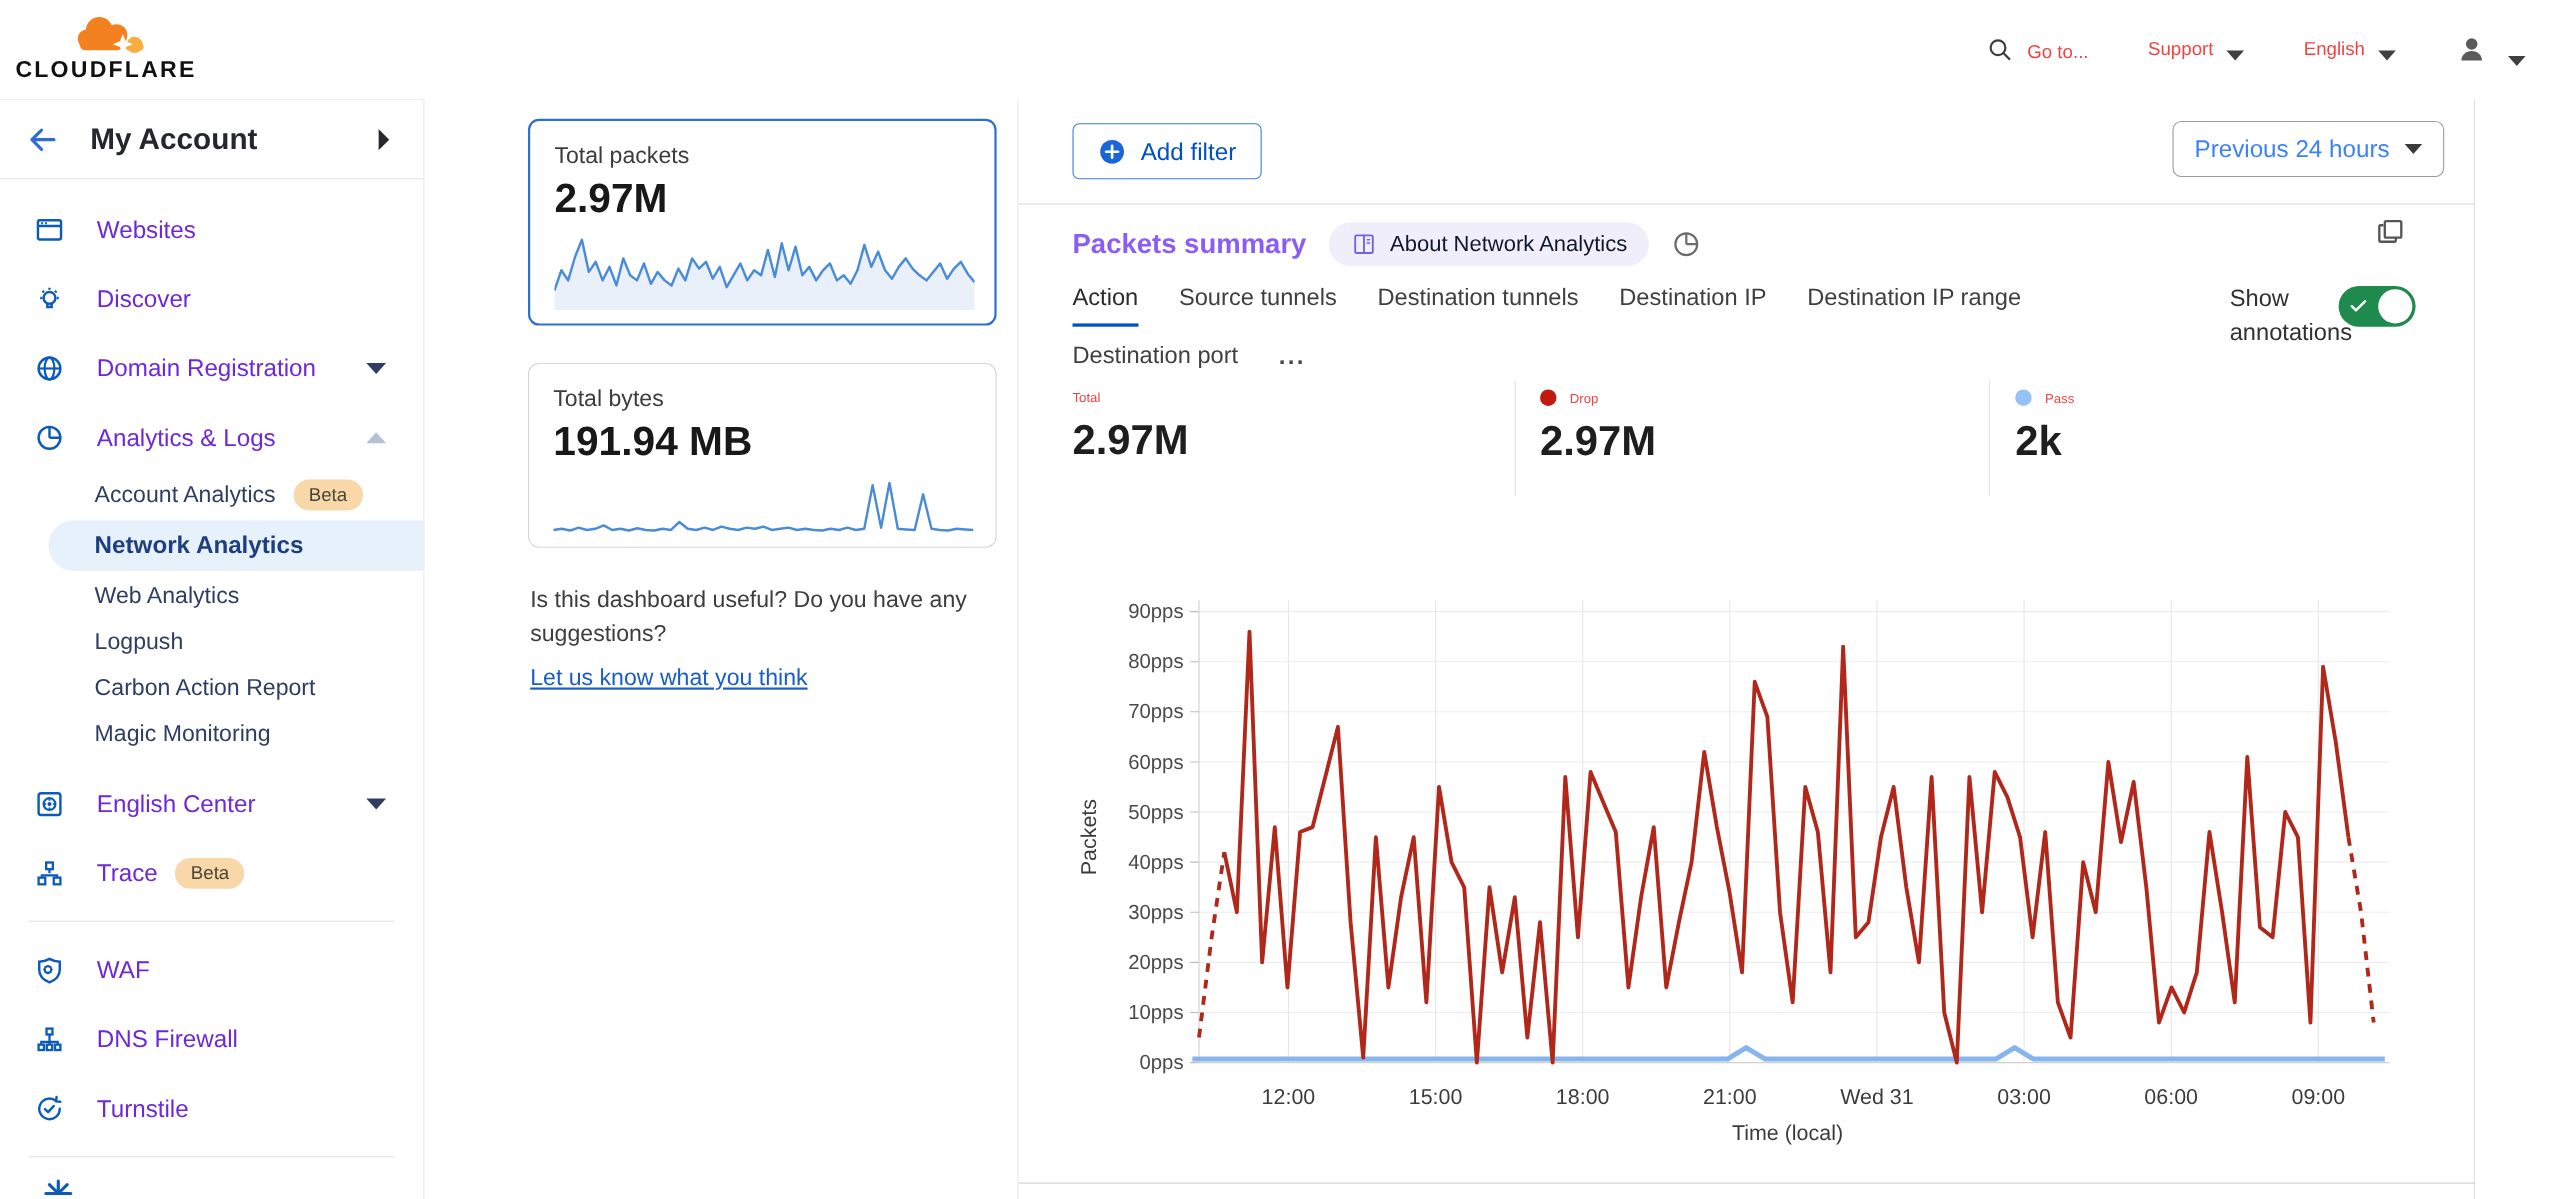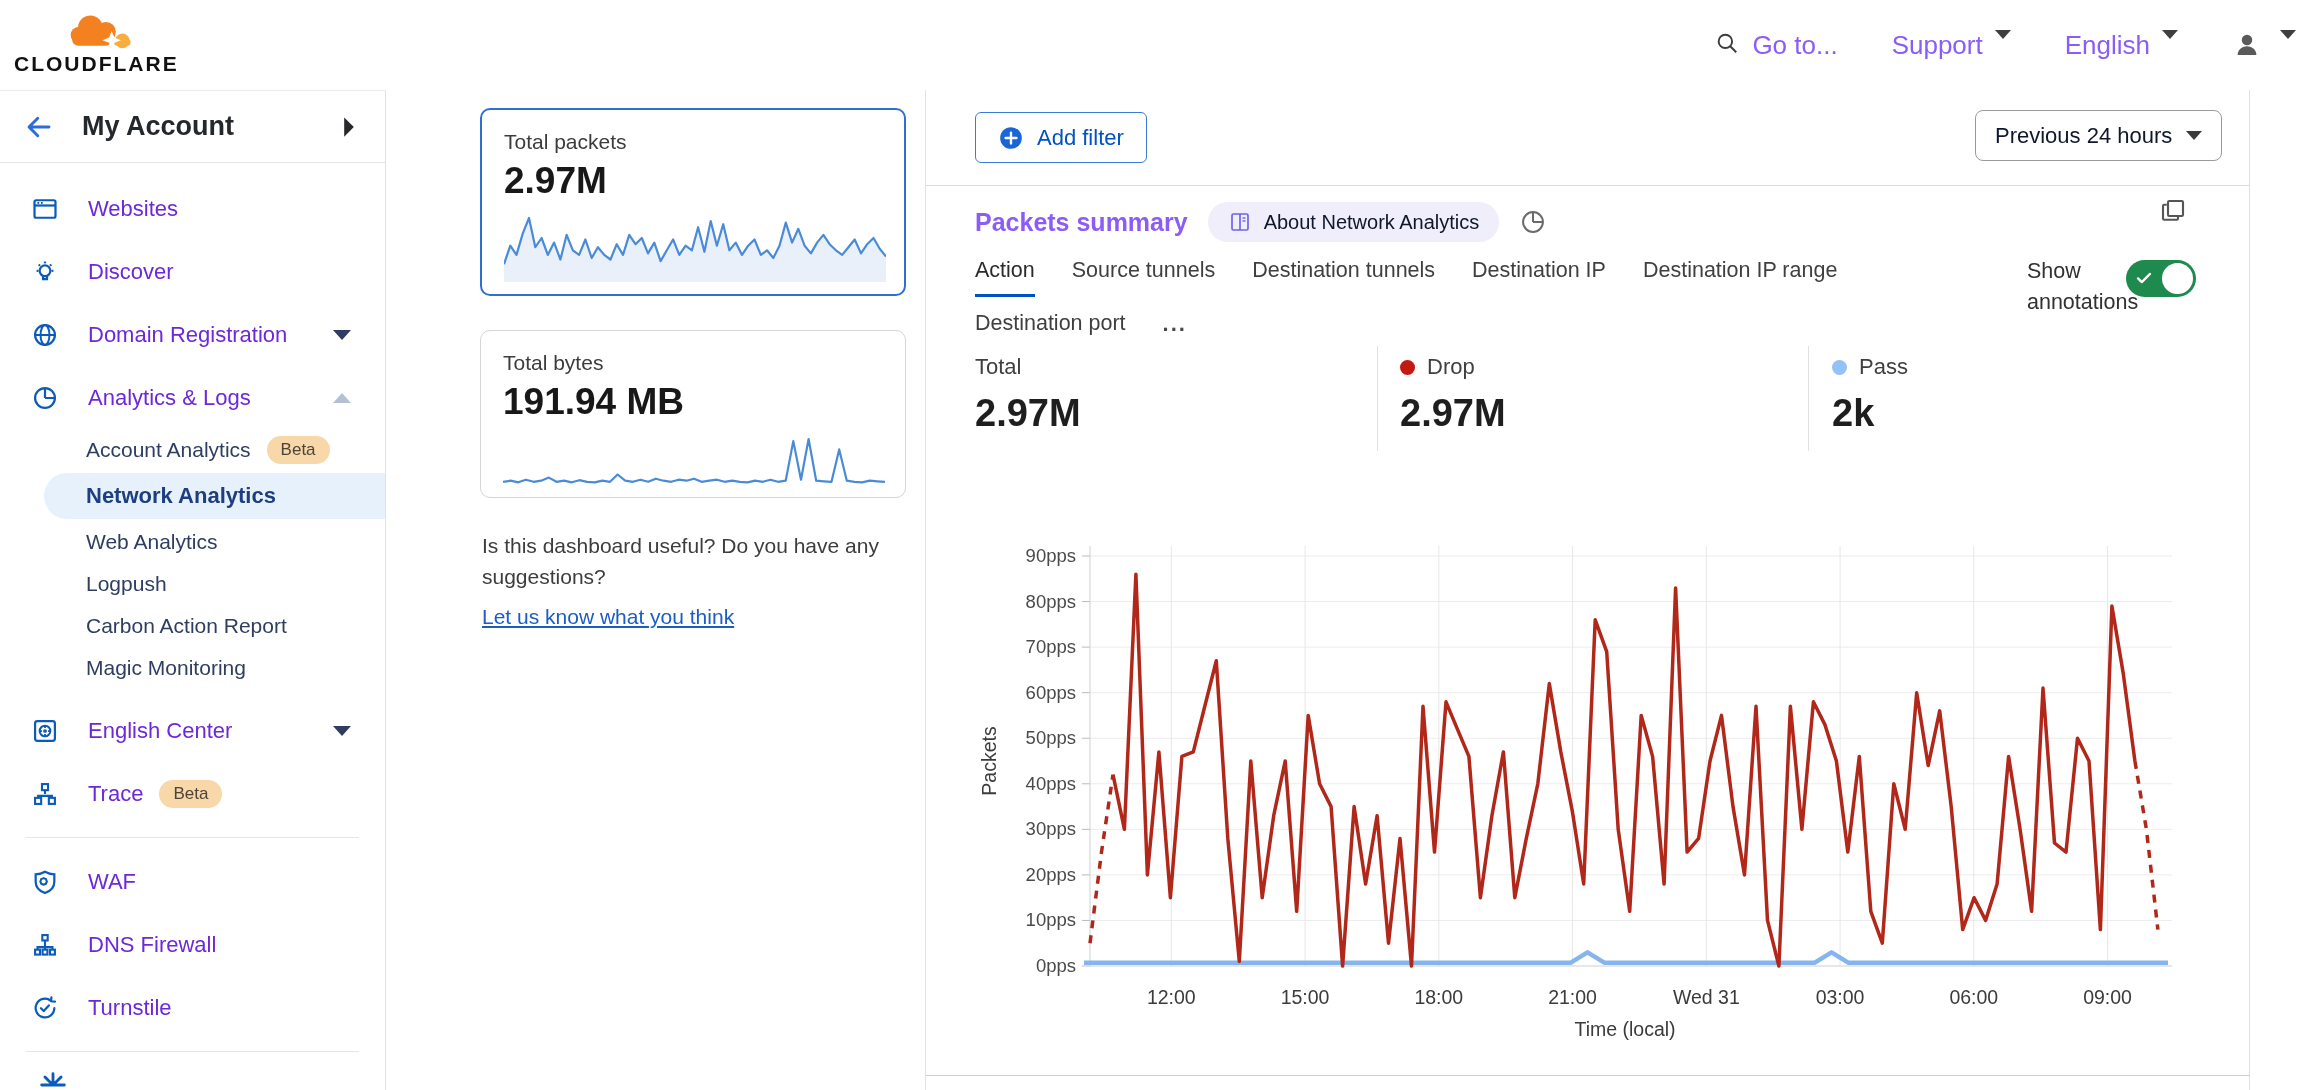--- a/index.html
+++ b/index.html
@@ -6,21 +6,21 @@
   html,body{background:#fff}
   body{width:2322px;height:1090px;font-family:"Liberation Sans",sans-serif;color:#333;overflow:hidden}
   .page{position:relative;width:2322px;height:1090px;background:#fff}
 
   
   .topbar{position:absolute;left:0;top:0;width:2322px;height:90px;background:#fff}
   .logo{position:absolute;left:14px;top:4px;width:170px;height:80px}
   .logo svg{position:absolute;left:44px;top:4px}
   .logo .word{position:absolute;left:0;top:48px;font-size:21px;font-weight:700;letter-spacing:2px;color:#111}
   .top-right{position:absolute;right:26px;top:0;height:90px;display:flex;align-items:center;gap:54px}
-  .top-link{display:flex;align-items:flex-start;gap:12px;font-size:26px;color:#8b5cf6;cursor:pointer}
+  .top-link{display:flex;align-items:flex-end;gap:12px;font-size:17px;color:#ef4444;cursor:pointer}
   .caret{width:0;height:0;border-left:8px solid transparent;border-right:8px solid transparent;border-top:9px solid #3f3f3f;display:inline-block}
 
   
   .sidebar{position:absolute;left:0;top:90px;width:386px;height:1000px;border-right:1px solid #e2e2e2;border-top:1px solid #ececec;background:#fff;overflow:hidden}
   .side-head{height:72px;display:flex;align-items:center;padding:0 28px 0 24px;border-bottom:1px solid #e5e5e5}
   .side-title{font-size:27px;font-weight:700;color:#24272c;margin-left:28px}
   .side-head .spacer{flex:1}
   .nav{padding-top:14px}
   .nav-item{height:63px;display:flex;align-items:center;padding-left:30px;cursor:pointer}
   .nav-item .ic{width:30px;height:30px;flex:0 0 30px;display:flex;align-items:center;justify-content:center}
@@ -41,41 +41,41 @@
   .card-bytes{top:240px;height:168px;border:1px solid #d5d5d5}
   .sumcard .ct{font-size:21px;color:#3c3c3c}
   .sumcard .cv{font-size:37px;font-weight:700;color:#181818;margin-top:6px}
   .sumcard svg{display:block;margin-top:10px}
   .feedback{position:absolute;left:96px;top:440px;width:436px;font-size:21px;color:#3d3d3d;line-height:31px}
   .feedback a{display:inline-block;margin-top:9px;color:#1a5dc8;text-decoration:underline;cursor:pointer}
 
   
   .main{position:absolute;left:926px;top:90px;width:1324px;height:1000px;background:#fff;border-right:1px solid #e0e0e0}
   .btn-addfilter{position:absolute;left:49px;top:22px;height:51px;display:flex;align-items:center;gap:13px;padding:0 22px;border:1px solid #3b7bd9;border-radius:6px;background:#fff;color:#0051c3;font-size:22px;cursor:pointer}
-  .btn-range{position:absolute;left:1049px;top:20px;height:51px;display:flex;align-items:center;gap:14px;padding:0 19px;border:1px solid #9b9b9b;border-radius:8px;background:#fff;color:#0f172a;font-size:22px;cursor:pointer}
+  .btn-range{position:absolute;left:1049px;top:20px;height:51px;display:flex;align-items:center;gap:14px;padding:0 19px;border:1px solid #9b9b9b;border-radius:8px;background:#fff;color:#3b82f6;font-size:22px;cursor:pointer}
   .btn-range .caret{border-top-color:#3a3a3a;border-left-width:8px;border-right-width:8px}
 
   .panel{position:absolute;left:0;top:95px;width:1324px;height:891px;border-top:1px solid #dcdcdc;border-bottom:1px solid #cfcfcf}
   .panel-head{position:absolute;left:49px;top:16px;display:flex;align-items:center;gap:20px}
   .panel-title{font-size:25px;font-weight:700;color:#8b5cf6}
   .about-badge{display:flex;align-items:center;gap:12px;background:#efeefa;border-radius:999px;padding:8px 20px;font-size:20px;color:#0f172a;cursor:pointer}
   .copy-btn{position:absolute;right:62px;top:10px;cursor:pointer}
 
   .tabs{position:absolute;left:49px;top:72px;width:880px;display:flex;flex-wrap:wrap;column-gap:37px;row-gap:14px}
   .tab{font-size:21.5px;color:#3f3f3f;padding-bottom:11px;cursor:pointer;white-space:nowrap}
   .tab.active{color:#2b2b2b;border-bottom:3px solid #0051c3}
   .tab-more{font-size:22px;font-weight:700;color:#4a4a4a;letter-spacing:2px;cursor:pointer}
   .annot{position:absolute;left:1101px;top:70px;width:136px;font-size:21.5px;color:#313131;line-height:31px}
   .toggle{position:absolute;left:1200px;top:74px;width:70px;height:37px;border-radius:999px;background:#1e8a4e;cursor:pointer}
   .toggle .knob{position:absolute;right:3px;top:3px;width:31px;height:31px;border-radius:50%;background:#fff}
   .toggle svg{position:absolute;left:9px;top:9px}
 
   .stats{position:absolute;left:0;top:160px;width:1324px;height:110px}
   .stat{position:absolute;top:8px}
-  .stat .sl{display:flex;align-items:center;gap:12px;font-size:22px;color:#404040}
+  .stat .sl{display:flex;align-items:center;gap:12px;font-size:12px;color:#ef4444}
   .stat .sv{font-size:38px;font-weight:700;color:#1e1e1e;margin-top:12px}
   .dot{width:15px;height:15px;border-radius:50%}
   .stat-div{position:absolute;top:0;width:1px;height:105px;background:#e0e0e0}
 
   #main-chart{position:absolute;left:0;top:352px;width:1324px;height:505px}
   #main-chart text.ax{font-family:"Liberation Sans",sans-serif;font-size:18.5px;fill:#4a4a4a}
   #main-chart text.ax2{font-family:"Liberation Sans",sans-serif;font-size:19.5px;fill:#3b3b3b}
 </style>
 </head>
 <body>

